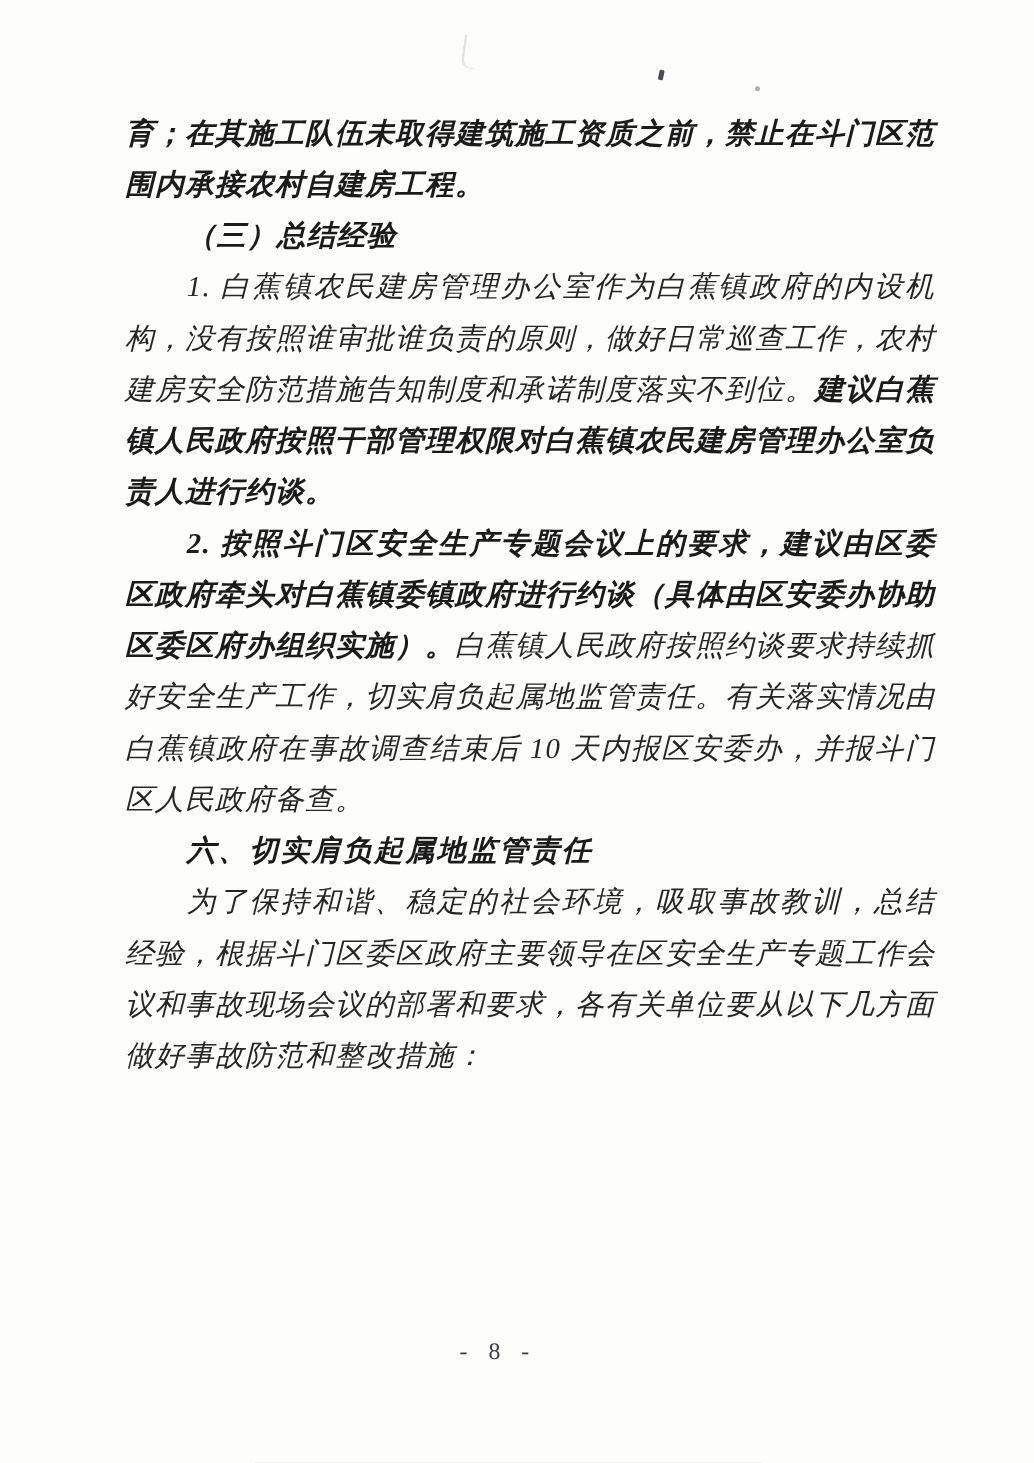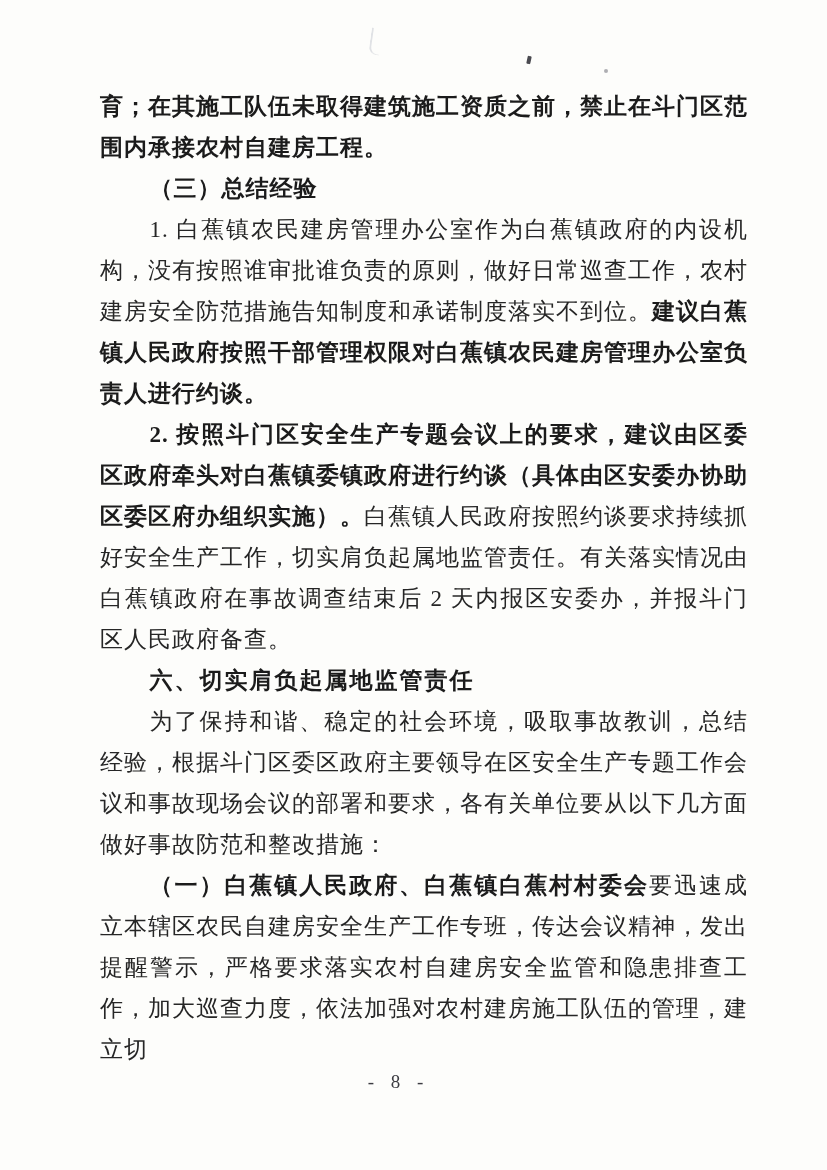--- a/index.html
+++ b/index.html
@@ -20,20 +20,21 @@
     position: absolute;
     left: 100px;
     top: 86px;
     width: 648px;
     color: #262626;
     font-size: 23px;
     line-height: 41px;
     letter-spacing: 1px;
     text-align: justify;
     text-justify: inter-character;
+    font-style: italic;
   }
   .para {
     margin: 0;
     text-indent: 2.15em;
   }
   .para.no-indent {
     text-indent: 0;
   }
   .run-bold {
     font-weight: 700;
@@ -95,27 +96,26 @@
   <div class="artifact artifact-speck-gray"></div>
 
   <main class="content">
 
     <p class="para no-indent"><span class="run-bold">育；在其施工队伍未取得建筑施工资质之前，禁止在斗门区范围内承接农村自建房工程。</span></p>
 
     <p class="para"><span class="run-bold">（三）总结经验</span></p>
 
     <p class="para"><span class="run-regular">1. 白蕉镇农民建房管理办公室作为白蕉镇政府的内设机构，没有按照谁审批谁负责的原则，做好日常巡查工作，农村建房安全防范措施告知制度和承诺制度落实不到位。</span><span class="run-bold">建议白蕉镇人民政府按照干部管理权限对白蕉镇农民建房管理办公室负责人进行约谈。</span></p>
 
-    <p class="para"><span class="run-bold">2. 按照斗门区安全生产专题会议上的要求，建议由区委区政府牵头对白蕉镇委镇政府进行约谈（具体由区安委办协助区委区府办组织实施）。</span><span class="run-regular">白蕉镇人民政府按照约谈要求持续抓好安全生产工作，切实肩负起属地监管责任。有关落实情况由白蕉镇政府在事故调查结束后 2 天内报区安委办，并报斗门区人民政府备查。</span></p>
+    <p class="para"><span class="run-bold">2. 按照斗门区安全生产专题会议上的要求，建议由区委区政府牵头对白蕉镇委镇政府进行约谈（具体由区安委办协助区委区府办组织实施）。</span><span class="run-regular">白蕉镇人民政府按照约谈要求持续抓好安全生产工作，切实肩负起属地监管责任。有关落实情况由白蕉镇政府在事故调查结束后 10 天内报区安委办，并报斗门区人民政府备查。</span></p>
 
     <p class="para heading-hei"><span class="run-bold">六、切实肩负起属地监管责任</span></p>
 
     <p class="para"><span class="run-regular">为了保持和谐、稳定的社会环境，吸取事故教训，总结经验，根据斗门区委区政府主要领导在区安全生产专题工作会议和事故现场会议的部署和要求，各有关单位要从以下几方面做好事故防范和整改措施：</span></p>
 
-    <p class="para"><span class="run-bold">（一）白蕉镇人民政府、白蕉镇白蕉村村委会</span><span class="run-regular">要迅速成立本辖区农民自建房安全生产工作专班，传达会议精神，发出提醒警示，严格要求落实农村自建房安全监管和隐患排查工作，加大巡查力度，依法加强对农村建房施工队伍的管理，建立切</span></p>
 
   </main>
 
   <footer class="footer">
     <span>- 8 -</span>
   </footer>
 
 </div>
 
 </body></html>

